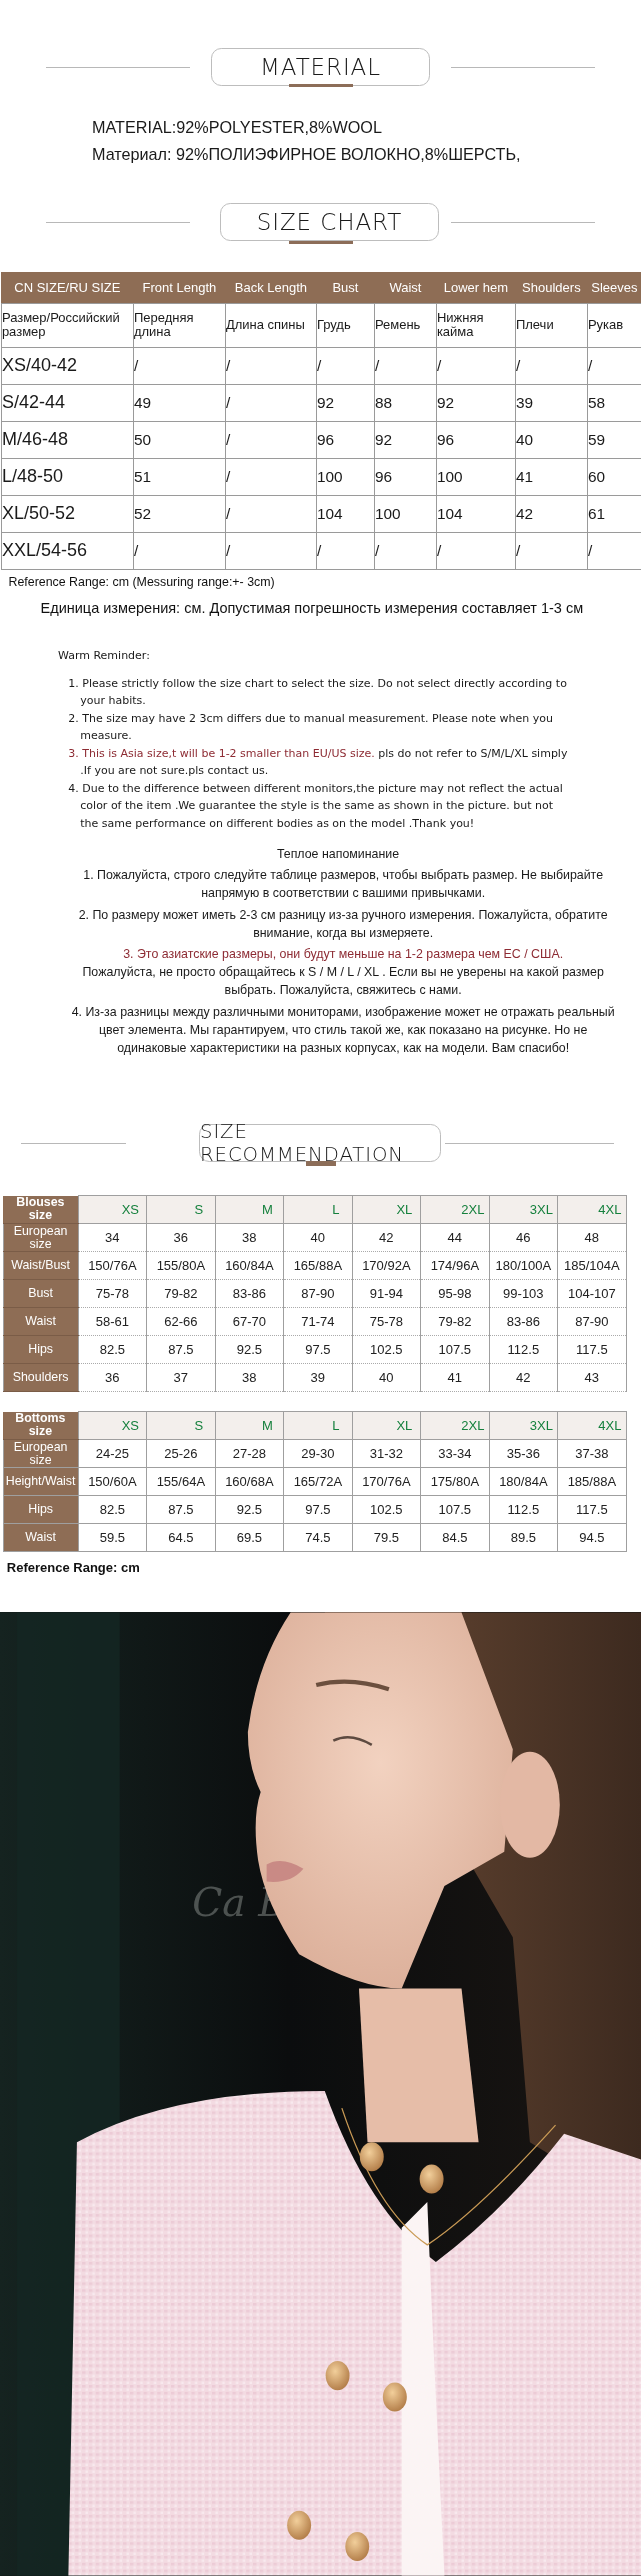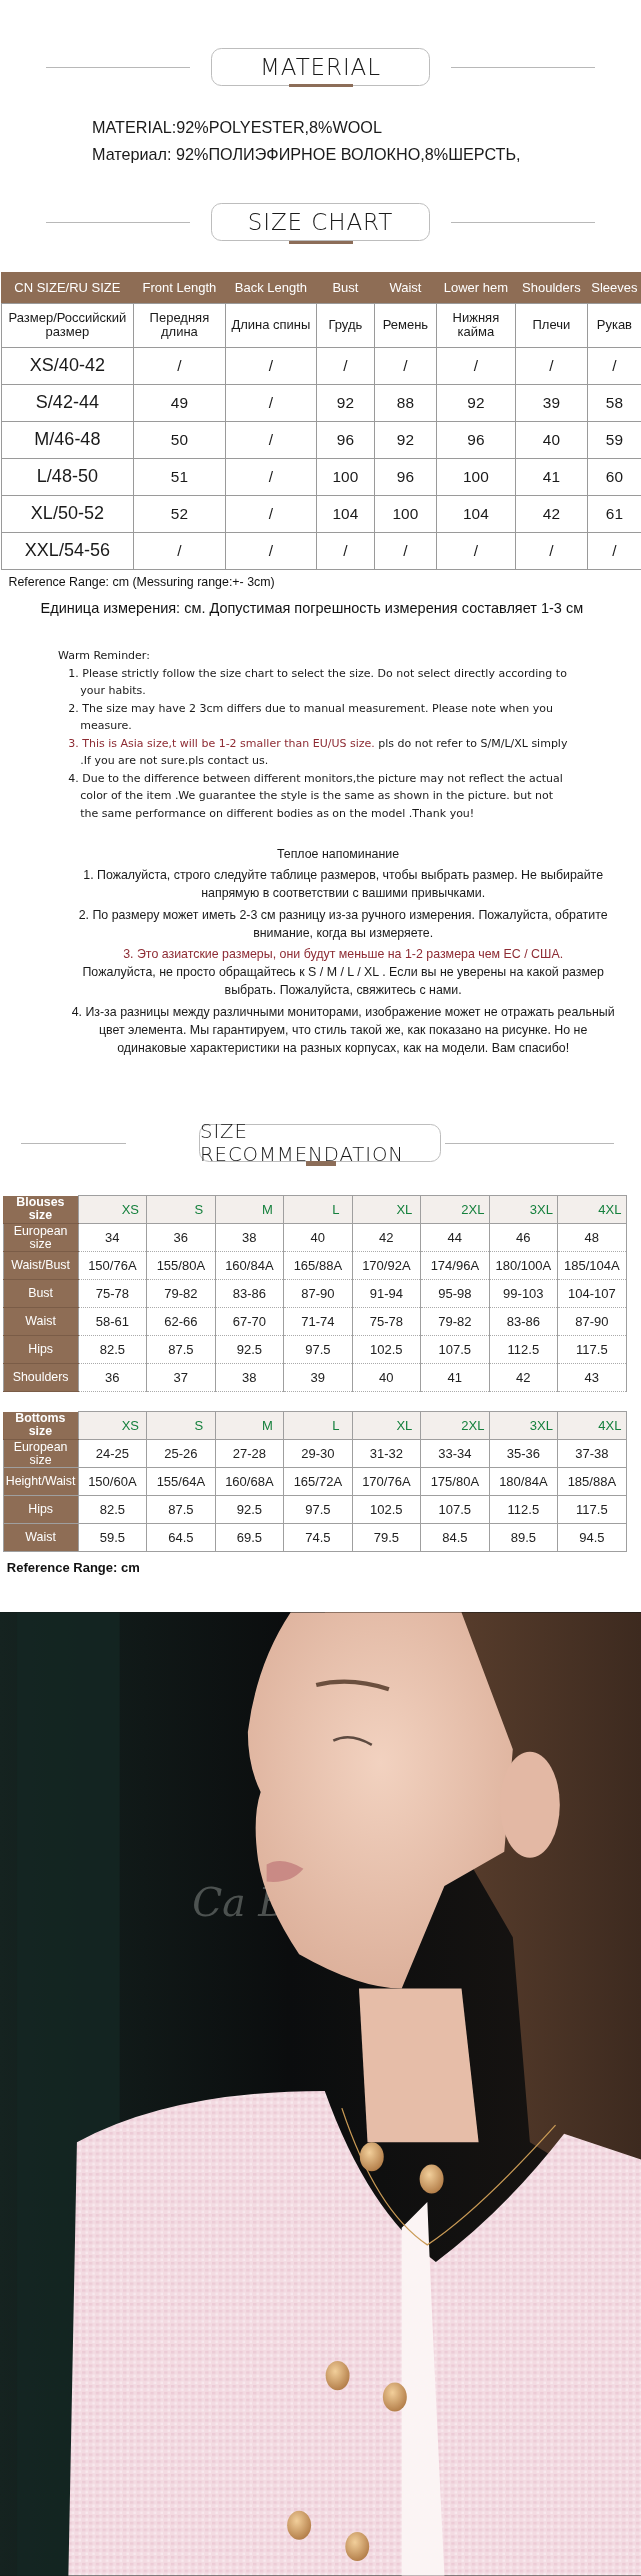--- a/index.html
+++ b/index.html
@@ -8,29 +8,29 @@
   .section-title { position: absolute; left: 0; width: 611px; height: 39px; }
   .section-title .line { position: absolute; top: 19px; height: 0.9px; background: #b8b8b8; }
   .section-title .badge { position: absolute; top: 0; height: 38px; border: 1.3px solid #bdbdbd; border-radius: 10.3px; background: #fff; display: flex; align-items: center; justify-content: center; font-size: 23px; letter-spacing: 0.9px; color: #1a1a1a; font-family: "DejaVu Sans", sans-serif; font-weight: 300; }
   .section-title .underbar { position: absolute; height: 3.4px; background: #8c6d58; }
 
   .material-lines { position: absolute; left: 92px; top: 114px; font-size: 16.2px; line-height: 27px; color: #1a1a1a; font-family: "Liberation Sans Narrow", "Liberation Sans", sans-serif; }
 
   table { border-collapse: collapse; }
   .size-chart { position: absolute; left: 0.9px; top: 272px; width: 640px; table-layout: fixed; }
   .size-chart th { background: #8e6d55; color: #fff; font-weight: normal; font-size: 13px; height: 31px; text-align: center; white-space: nowrap; padding: 0 1.7px; }
-  .size-chart td { border: 0.9px solid #9a9a9a; text-align: center; font-size: 15.4px; color: #1a1a1a; height: 37px; }
+  .size-chart td { border: 0.9px solid #9a9a9a; font-size: 15.4px; color: #1a1a1a; height: 37px; }
   .size-chart tr.ru td { font-size: 13px; line-height: 13.7px; height: 44px; }
   .size-chart td.size-col { font-size: 18px; }
 
   .ref { position: absolute; left: 8.5px; font-size: 12.4px; color: #111; }
   .ref-ru { position: absolute; left: 8.5px; top: 600px; font-size: 14.5px; color: #111; margin-left: 32px; }
 
   .reminder-en { position: absolute; left: 58px; top: 647px; font-size: 11px; line-height: 17.5px; color: #1a1a1a; font-family: "DejaVu Sans", sans-serif; }
-  .reminder-en .head { margin-bottom: 0; }
+  .reminder-en .head { margin-bottom: 10px; }
   .reminder-en ol { list-style: none; margin-left: 10.3px; }
   .reminder-en li { padding-left: 12px; text-indent: -12px; }
   .reminder-en .red { color: #8d2b33; }
 
   .reminder-ru { position: absolute; left: 56px; top: 845px; font-size: 12.4px; line-height: 18px; color: #1a1a1a; width: 564px; text-align: center; }
   .reminder-ru .item { margin-left: 10.3px; margin-top: 3.4px; }
   .reminder-ru .red { color: #8d2b33; }
 
   .rec-table { position: absolute; left: 2.6px; width: 624px; table-layout: fixed; }
   .rec-table th.rowhead, .rec-table td.rowhead { background: #8e6d55; color: #fff; font-size: 12.4px; line-height: 13px; text-align: center; width: 75px; border-bottom: 0.9px solid #7a5c47; }
@@ -53,21 +53,21 @@
   <div class="line" style="left:451px;width:144px;"></div>
 </div>
 
 <div class="material-lines">
   <div>MATERIAL:92%POLYESTER,8%WOOL</div>
   <div>Материал: 92%ПОЛИЭФИРНОЕ ВОЛОКНО,8%ШЕРСТЬ,</div>
 </div>
 
 <div class="section-title" style="top:203px;">
   <div class="line" style="left:46px;width:144px;"></div>
-  <div class="badge" style="left:211px;width:219px;">
+  <div class="badge" style="left:220px;width:219px;">
     <span>SIZE CHART</span>
   </div>
   <div class="underbar" style="left:289px;width:64px;top:38px;"></div>
   <div class="line" style="left:451px;width:144px;"></div>
 </div>
 
 <table class="size-chart">
   <colgroup>
     <col style="width:132px">
       <col style="width:92px">

